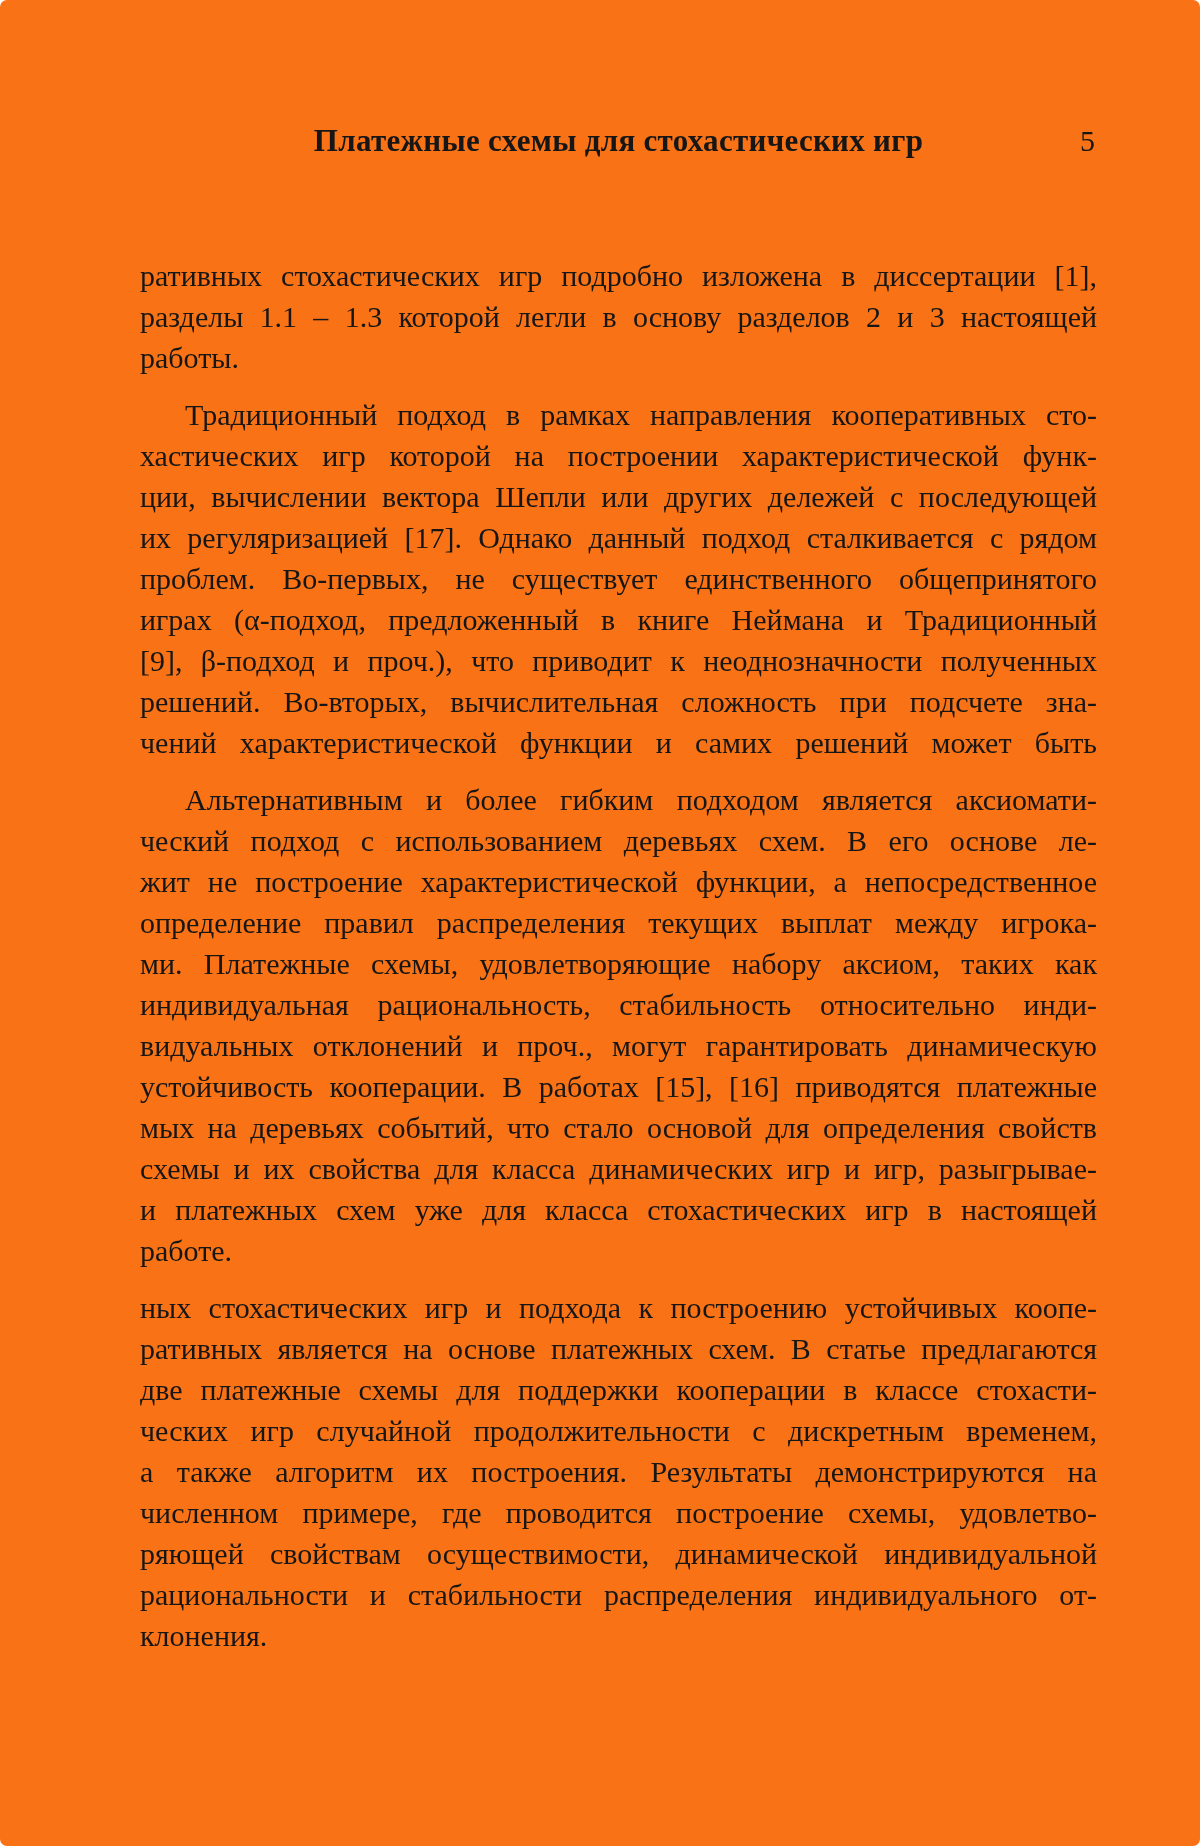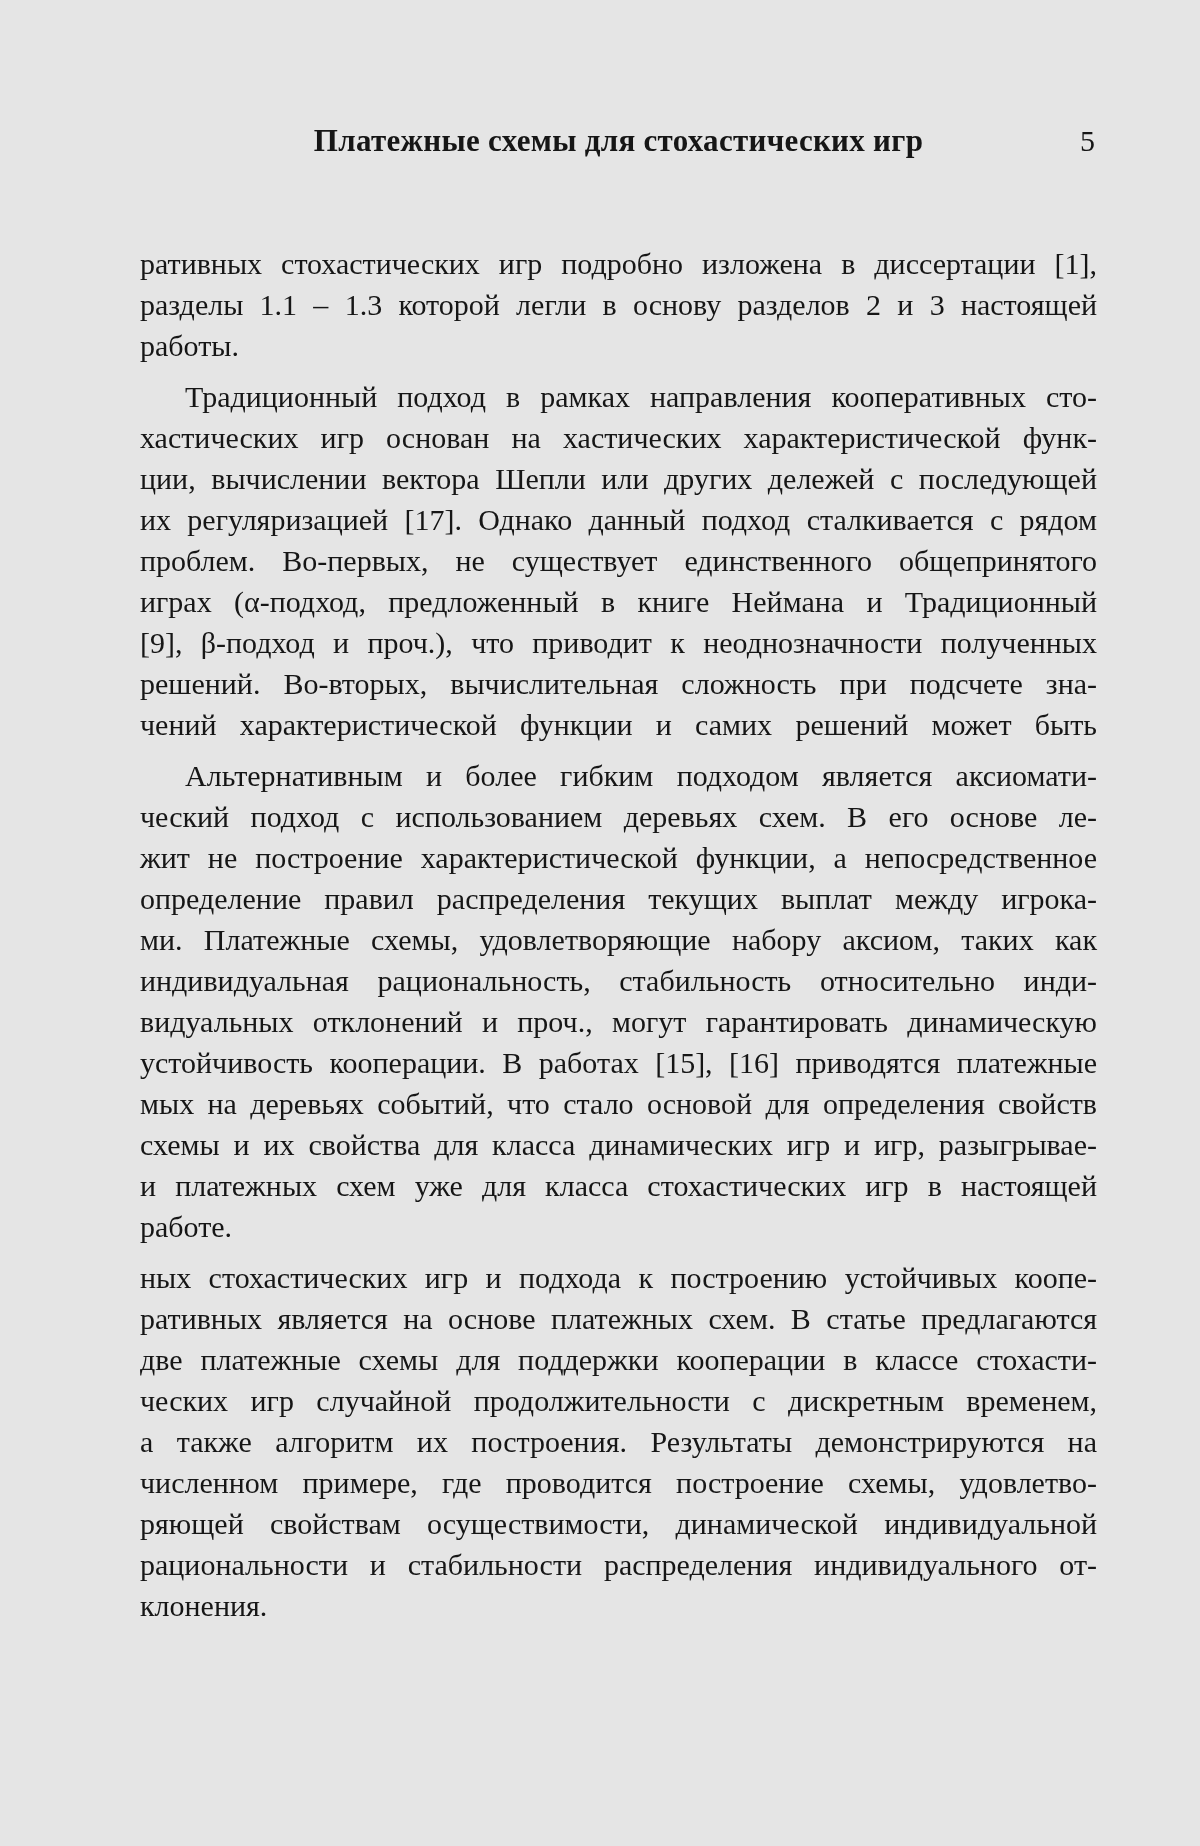--- a/index.html
+++ b/index.html
@@ -4,24 +4,25 @@
 <style>
   html, body {
     margin: 0;
     padding: 0;
     background: #ffffff;
   }
   .page {
     position: relative;
     width: 1200px;
     height: 1846px;
-    background: #e5e5e5;
+    background: #f97316;
     font-family: "Liberation Serif", "DejaVu Serif", serif;
     color: #161616;
     overflow: hidden;
+    border-radius: 7px;
   }
   .running-header {
     position: absolute;
     top: 121px;
     left: 140px;
     width: 957px;
     height: 44px;
   }
   .header-title {
     text-align: center;
@@ -40,21 +41,21 @@
   }
   .body-text {
     position: absolute;
     top: 239px;
     left: 140px;
     width: 957px;
     font-size: 30px;
     line-height: 41px;
   }
   .paragraph {
-    margin: 4px 0 10px 0;
+    margin: 16px 0 10px 0;
   }
   .line {
     text-align: justify;
     text-align-last: justify;
     white-space: normal;
   }
   .line.last {
     text-align-last: left;
   }
   .paragraph.indented .line.first {
@@ -70,21 +71,21 @@
     <div class="page-number">5</div>
   </div>
   <div class="body-text">
       <div class="paragraph">
         <div class="line first">ративных стохастических игр подробно изложена в диссертации [1],</div>
         <div class="line">разделы 1.1 – 1.3 которой легли в основу разделов 2 и 3 настоящей</div>
         <div class="line last">работы.</div>
       </div>
       <div class="paragraph indented">
         <div class="line first">Традиционный подход в рамках направления кооперативных сто-</div>
-        <div class="line">хастических игр основан на хастических характеристической функ-</div>
+        <div class="line">хастических игр которой на построении характеристической функ-</div>
         <div class="line">ции, вычислении вектора Шепли или других дележей с последующей</div>
         <div class="line">их регуляризацией [17]. Однако данный подход сталкивается с рядом</div>
         <div class="line">проблем. Во-первых, не существует единственного общепринятого</div>
         <div class="line">играх (α-подход, предложенный в книге Неймана и Традиционный</div>
         <div class="line">[9], β-подход и проч.), что приводит к неоднозначности полученных</div>
         <div class="line">решений. Во-вторых, вычислительная сложность при подсчете зна-</div>
         <div class="line">чений характеристической функции и самих решений может быть</div>
       </div>
       <div class="paragraph indented">
         <div class="line first">Альтернативным и более гибким подходом является аксиомати-</div>

